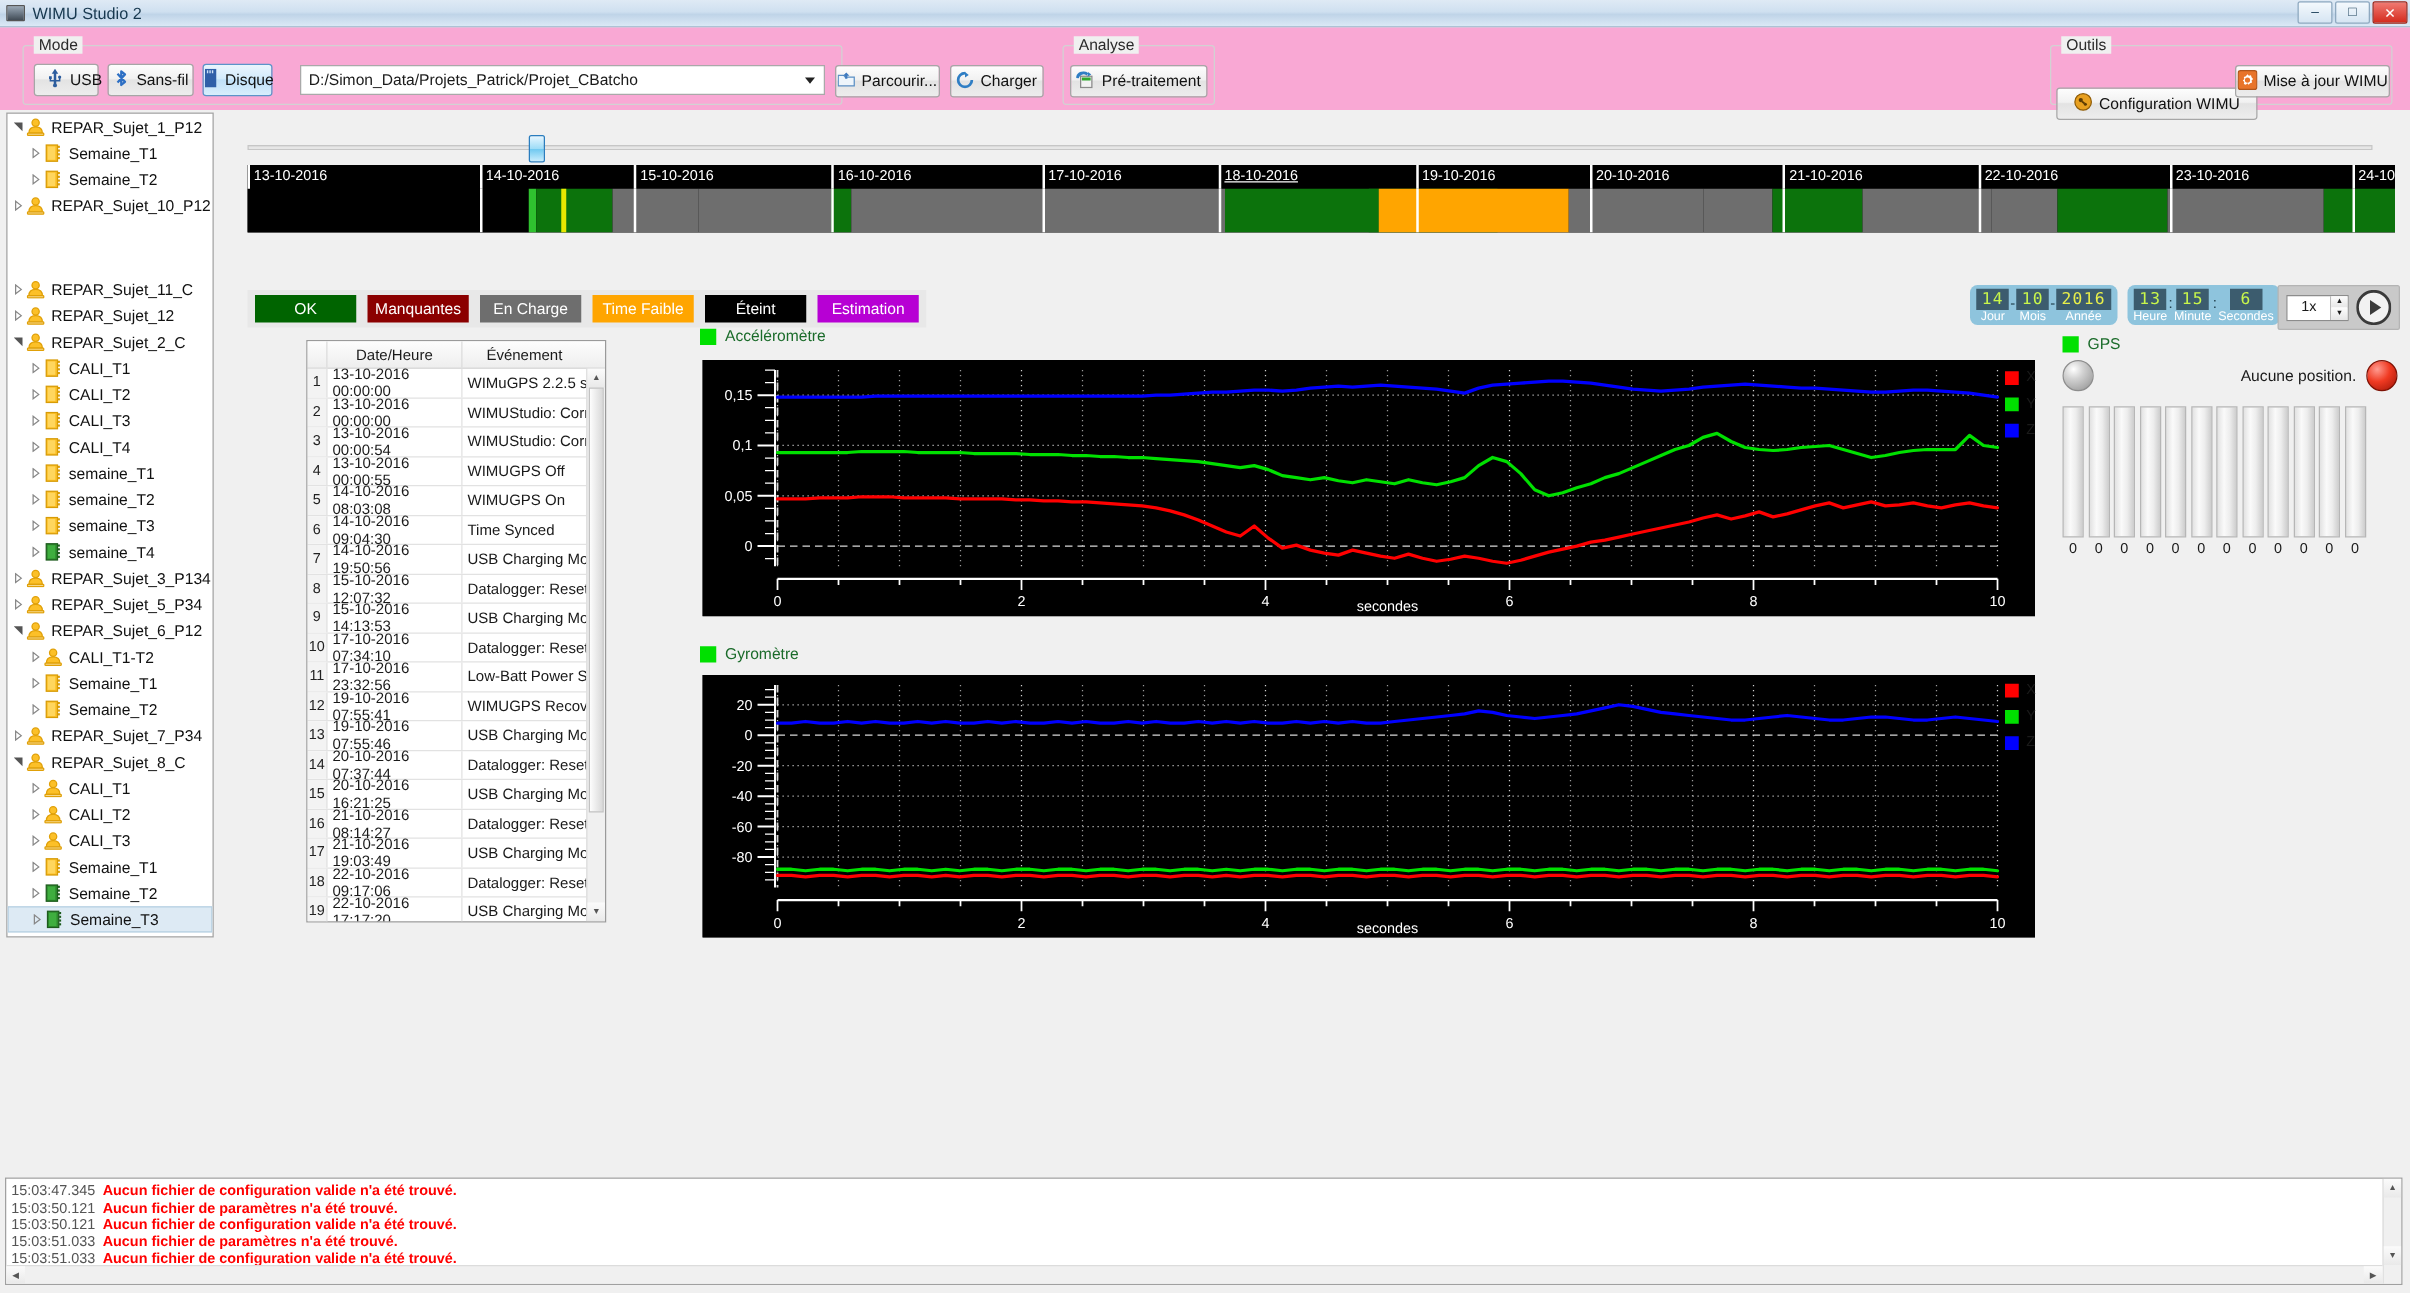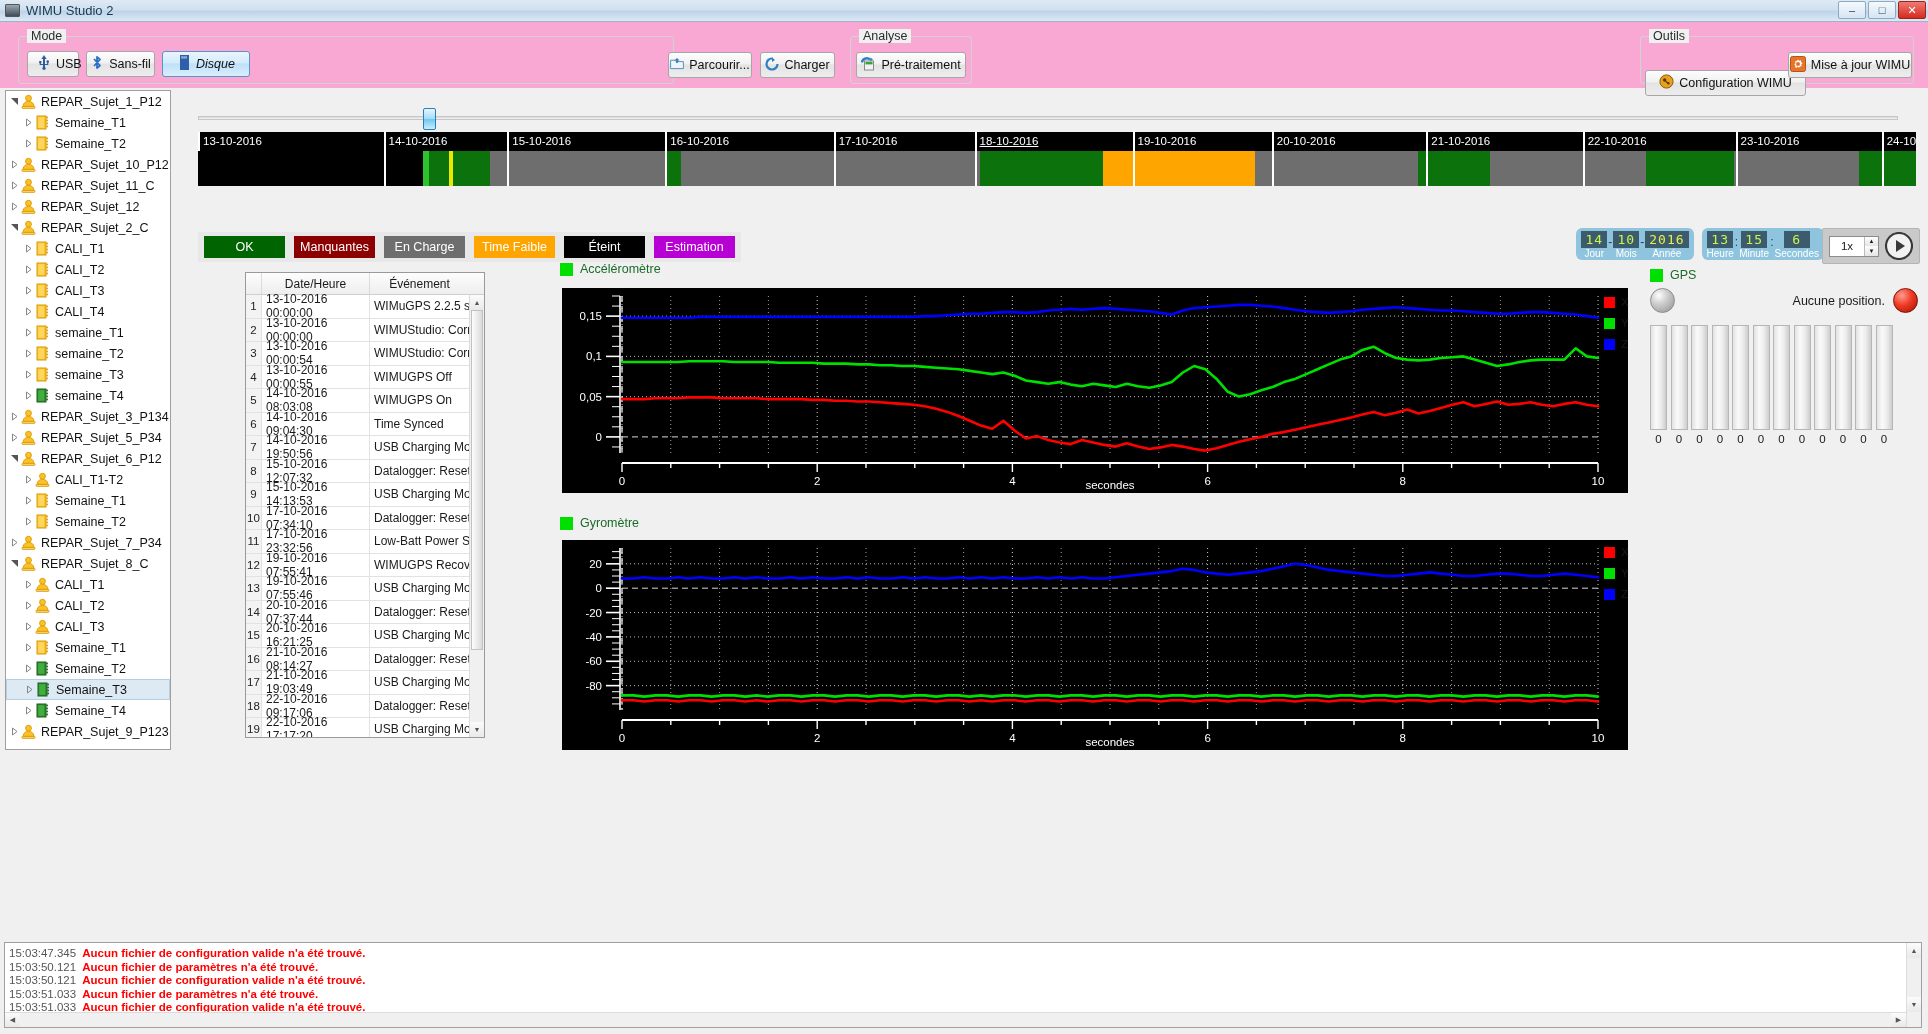--- a/index.html
+++ b/index.html
@@ -236,33 +236,37 @@
 
   <div class="btn" style="position:absolute; left:86px; top:29px; width:69px;">
     <span class="ic">
       <svg width="14" height="15" viewBox="0 0 14 15">
         <path d="M4 4 L10 10.5 L7 13 L7 2 L10 4.5 L4 11" stroke="#2d6fc4" stroke-width="1.8" fill="none" stroke-linejoin="round"></path>
       </svg>
     </span>
     <span>Sans-fil</span>
   </div>
 
-  <div class="btn active" style="position:absolute; left:162px; top:29px; width:88px;font-style:italic;">
+  <div class="btn active" style="position:absolute; left:162px; top:29px; width:56px;">
     <span class="ic">
       <svg width="14" height="15" viewBox="0 0 14 15">
         <path d="M3 0 H12 V15 H3 V4 Z" fill="#2f5fa8"></path>
         <path d="M3 0 L3 4 L0.2 4 Z" fill="#2f5fa8" opacity="0"></path>
         <rect x="4.5" y="1.2" width="1.1" height="2.4" fill="#cfe2f7"></rect>
         <rect x="6.5" y="1.2" width="1.1" height="2.4" fill="#cfe2f7"></rect>
         <rect x="8.5" y="1.2" width="1.1" height="2.4" fill="#cfe2f7"></rect>
       </svg>
     </span>
     <span>Disque</span>
   </div>
 
+  <div class="pathbox" style="left:240px; top:30px; width:420px;">
+    <span class="pathtext">D:/Simon_Data/Projets_Patrick/Projet_CBatcho</span>
+    <span class="caret-down"></span>
+  </div>
 
   <div class="btn" style="position:absolute; left:668px; top:30px; width:84px;">
     <span class="ic">
       <svg width="14" height="14" viewBox="0 0 14 14">
         <path d="M0.6 11.6 V3.2 H5 L6.2 4.6 H13.4 V11.6 Z" fill="#eef5fb" stroke="#5b8fc4" stroke-width="1"></path>
         <path d="M7 1 L9.6 3.6 H7.9 V6 H6.1 V3.6 H4.4 Z" fill="#3f7bbf"></path>
       </svg>
     </span>
     <span>Parcourir...</span>
   </div>
@@ -370,21 +374,21 @@
           <path d="M2.5 1 L7 4.5 L2.5 8 Z" fill="none" stroke="#888" stroke-width="1"></path>
         </svg>
       </span>
       <span class="ticon"><svg width="15" height="15" viewBox="0 0 15 15">
           <circle cx="7.5" cy="4.2" r="2.9" fill="#fcc028" stroke="#e0a008"></circle>
           <path d="M2.1 12.4 C2.1 8.9 4.6 7.4 7.5 7.4 C10.4 7.4 12.9 8.9 12.9 12.4 Z" fill="#fcc028" stroke="#e0a008"></path>
           <rect x="1" y="12.4" width="13" height="1.9" rx="0.6" fill="#f7d98a" stroke="#e0a008"></rect>
         </svg></span>
       <span class="tlabel">REPAR_Sujet_10_P12</span>
     </div>
-    <div class="tnode" style="padding-left: 2px;">
+    <div class="tnode" style="padding-left: 2px; margin-top: 46px;">
       <span class="tw">
         <svg width="9" height="9" viewBox="0 0 9 9">
           <path d="M2.5 1 L7 4.5 L2.5 8 Z" fill="none" stroke="#888" stroke-width="1"></path>
         </svg>
       </span>
       <span class="ticon"><svg width="15" height="15" viewBox="0 0 15 15">
           <circle cx="7.5" cy="4.2" r="2.9" fill="#fcc028" stroke="#e0a008"></circle>
           <path d="M2.1 12.4 C2.1 8.9 4.6 7.4 7.5 7.4 C10.4 7.4 12.9 8.9 12.9 12.4 Z" fill="#fcc028" stroke="#e0a008"></path>
           <rect x="1" y="12.4" width="13" height="1.9" rx="0.6" fill="#f7d98a" stroke="#e0a008"></rect>
         </svg></span>

